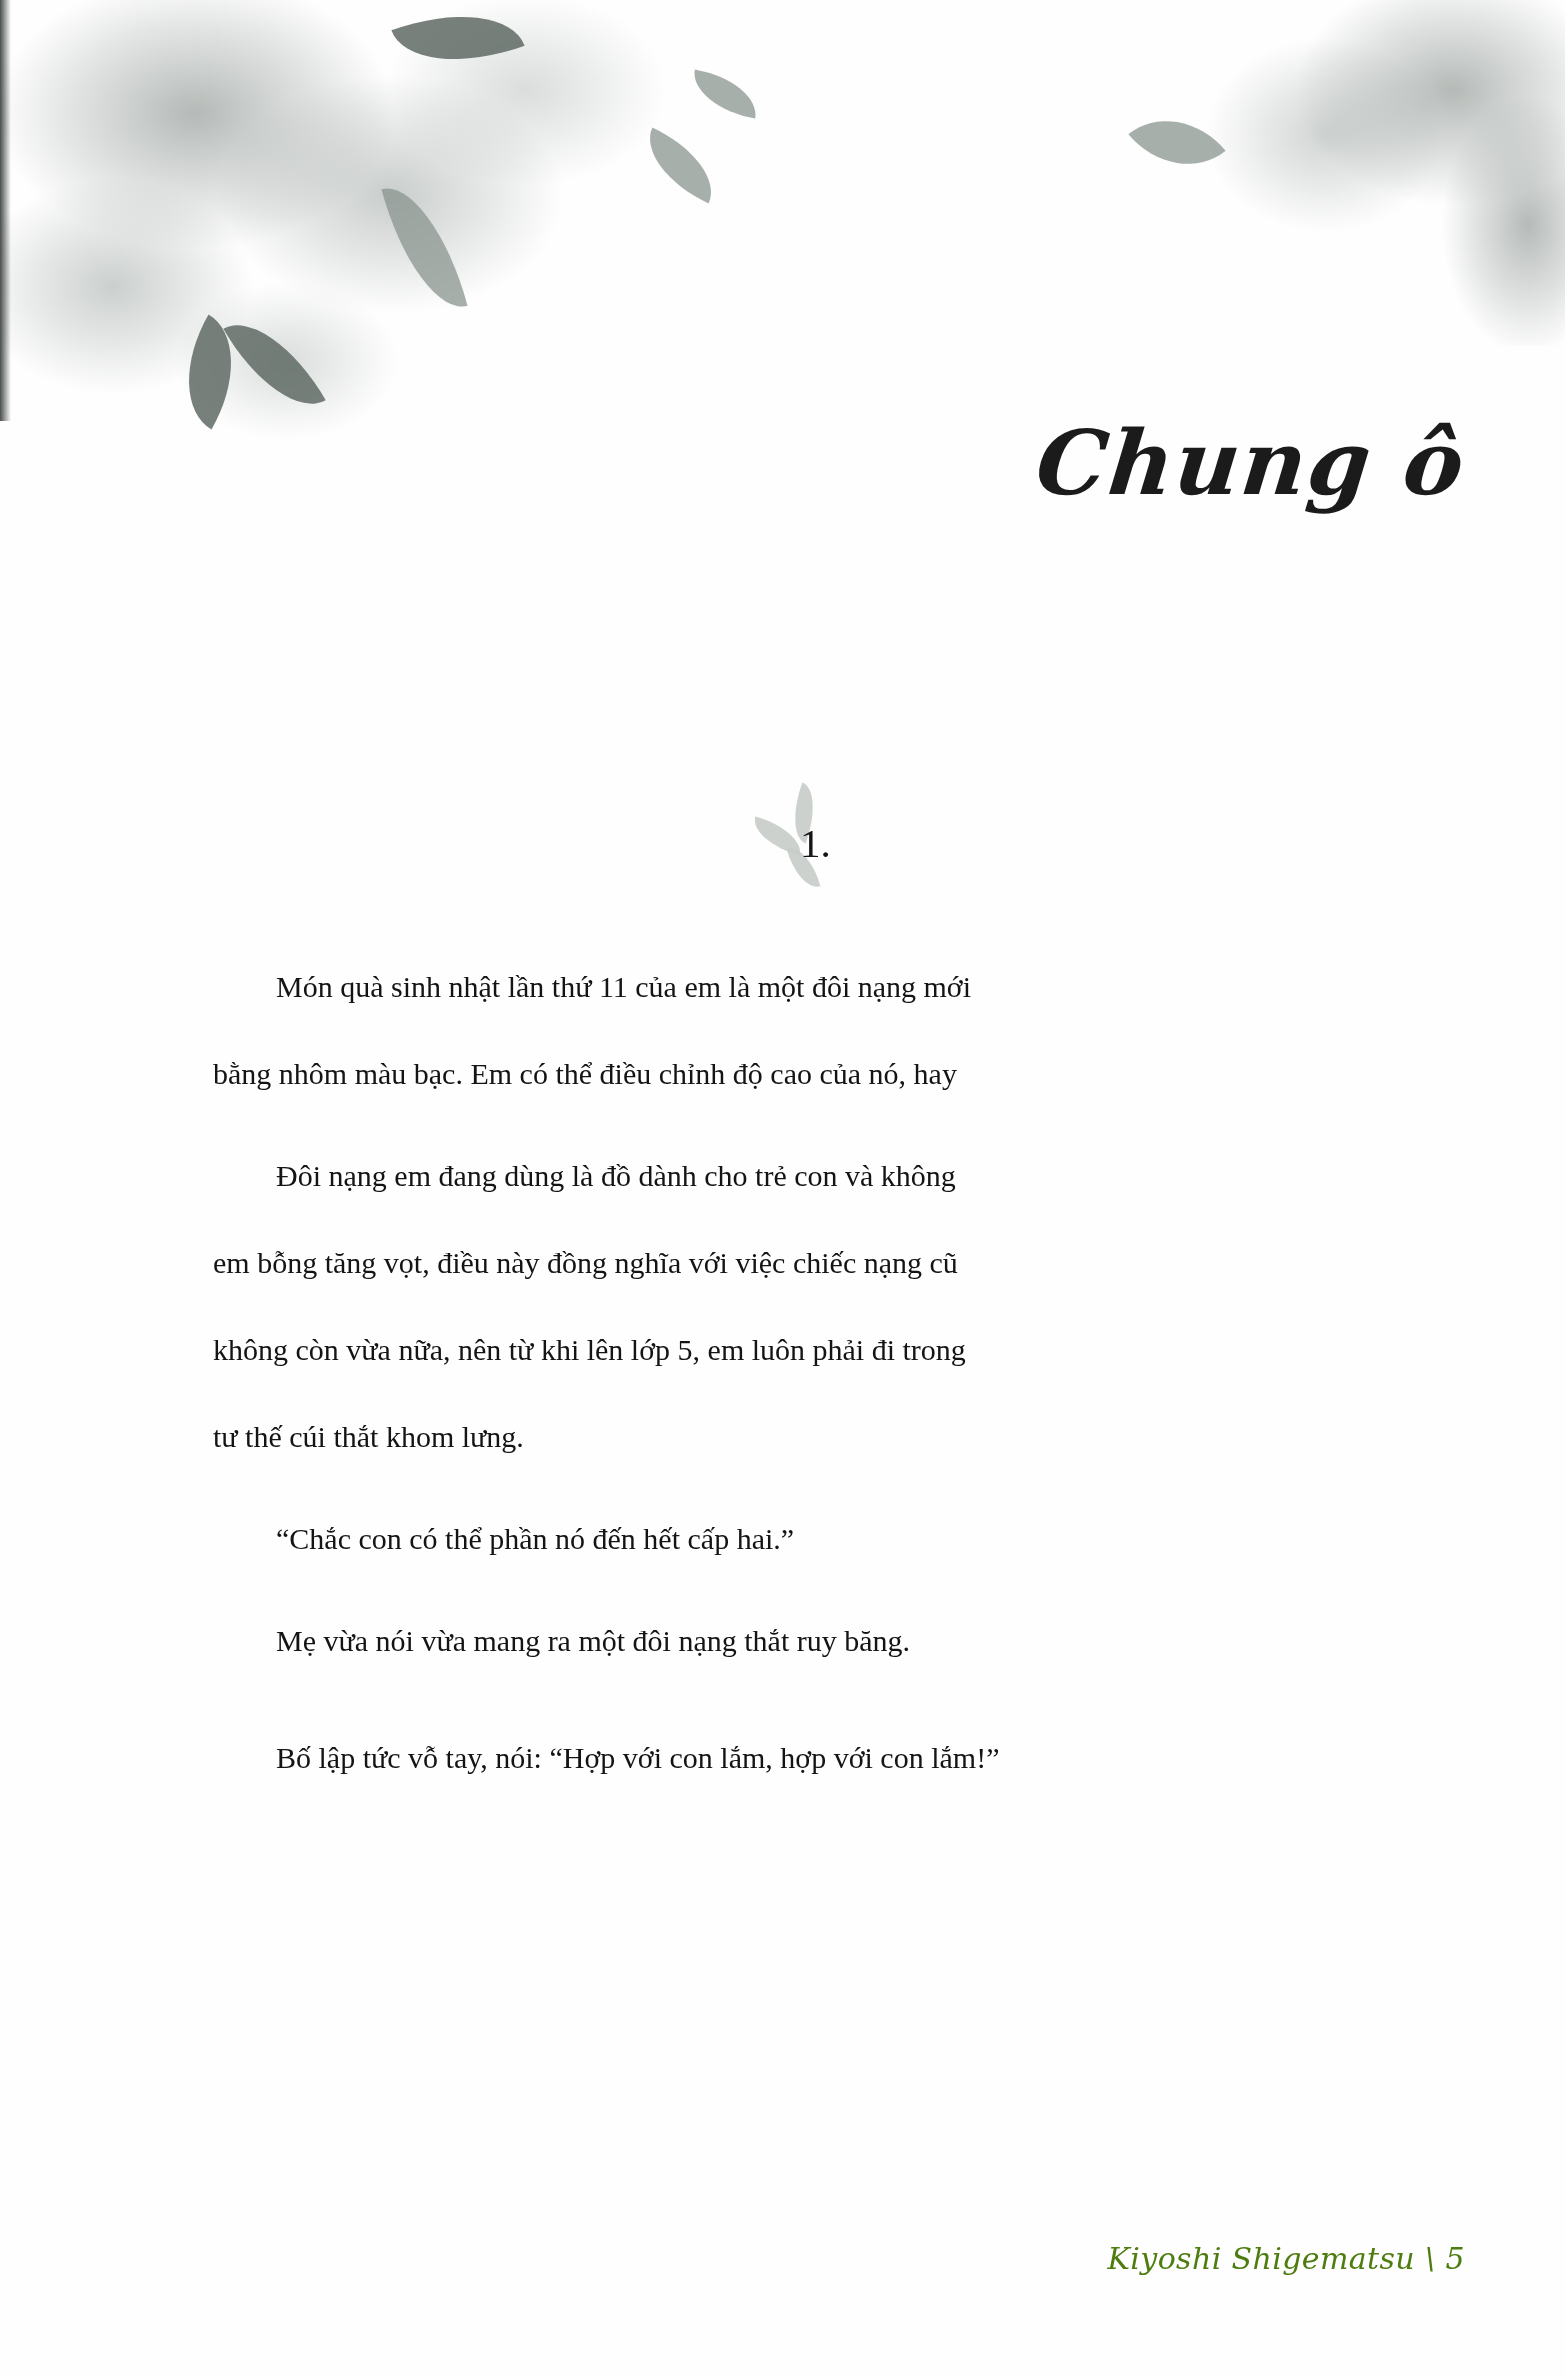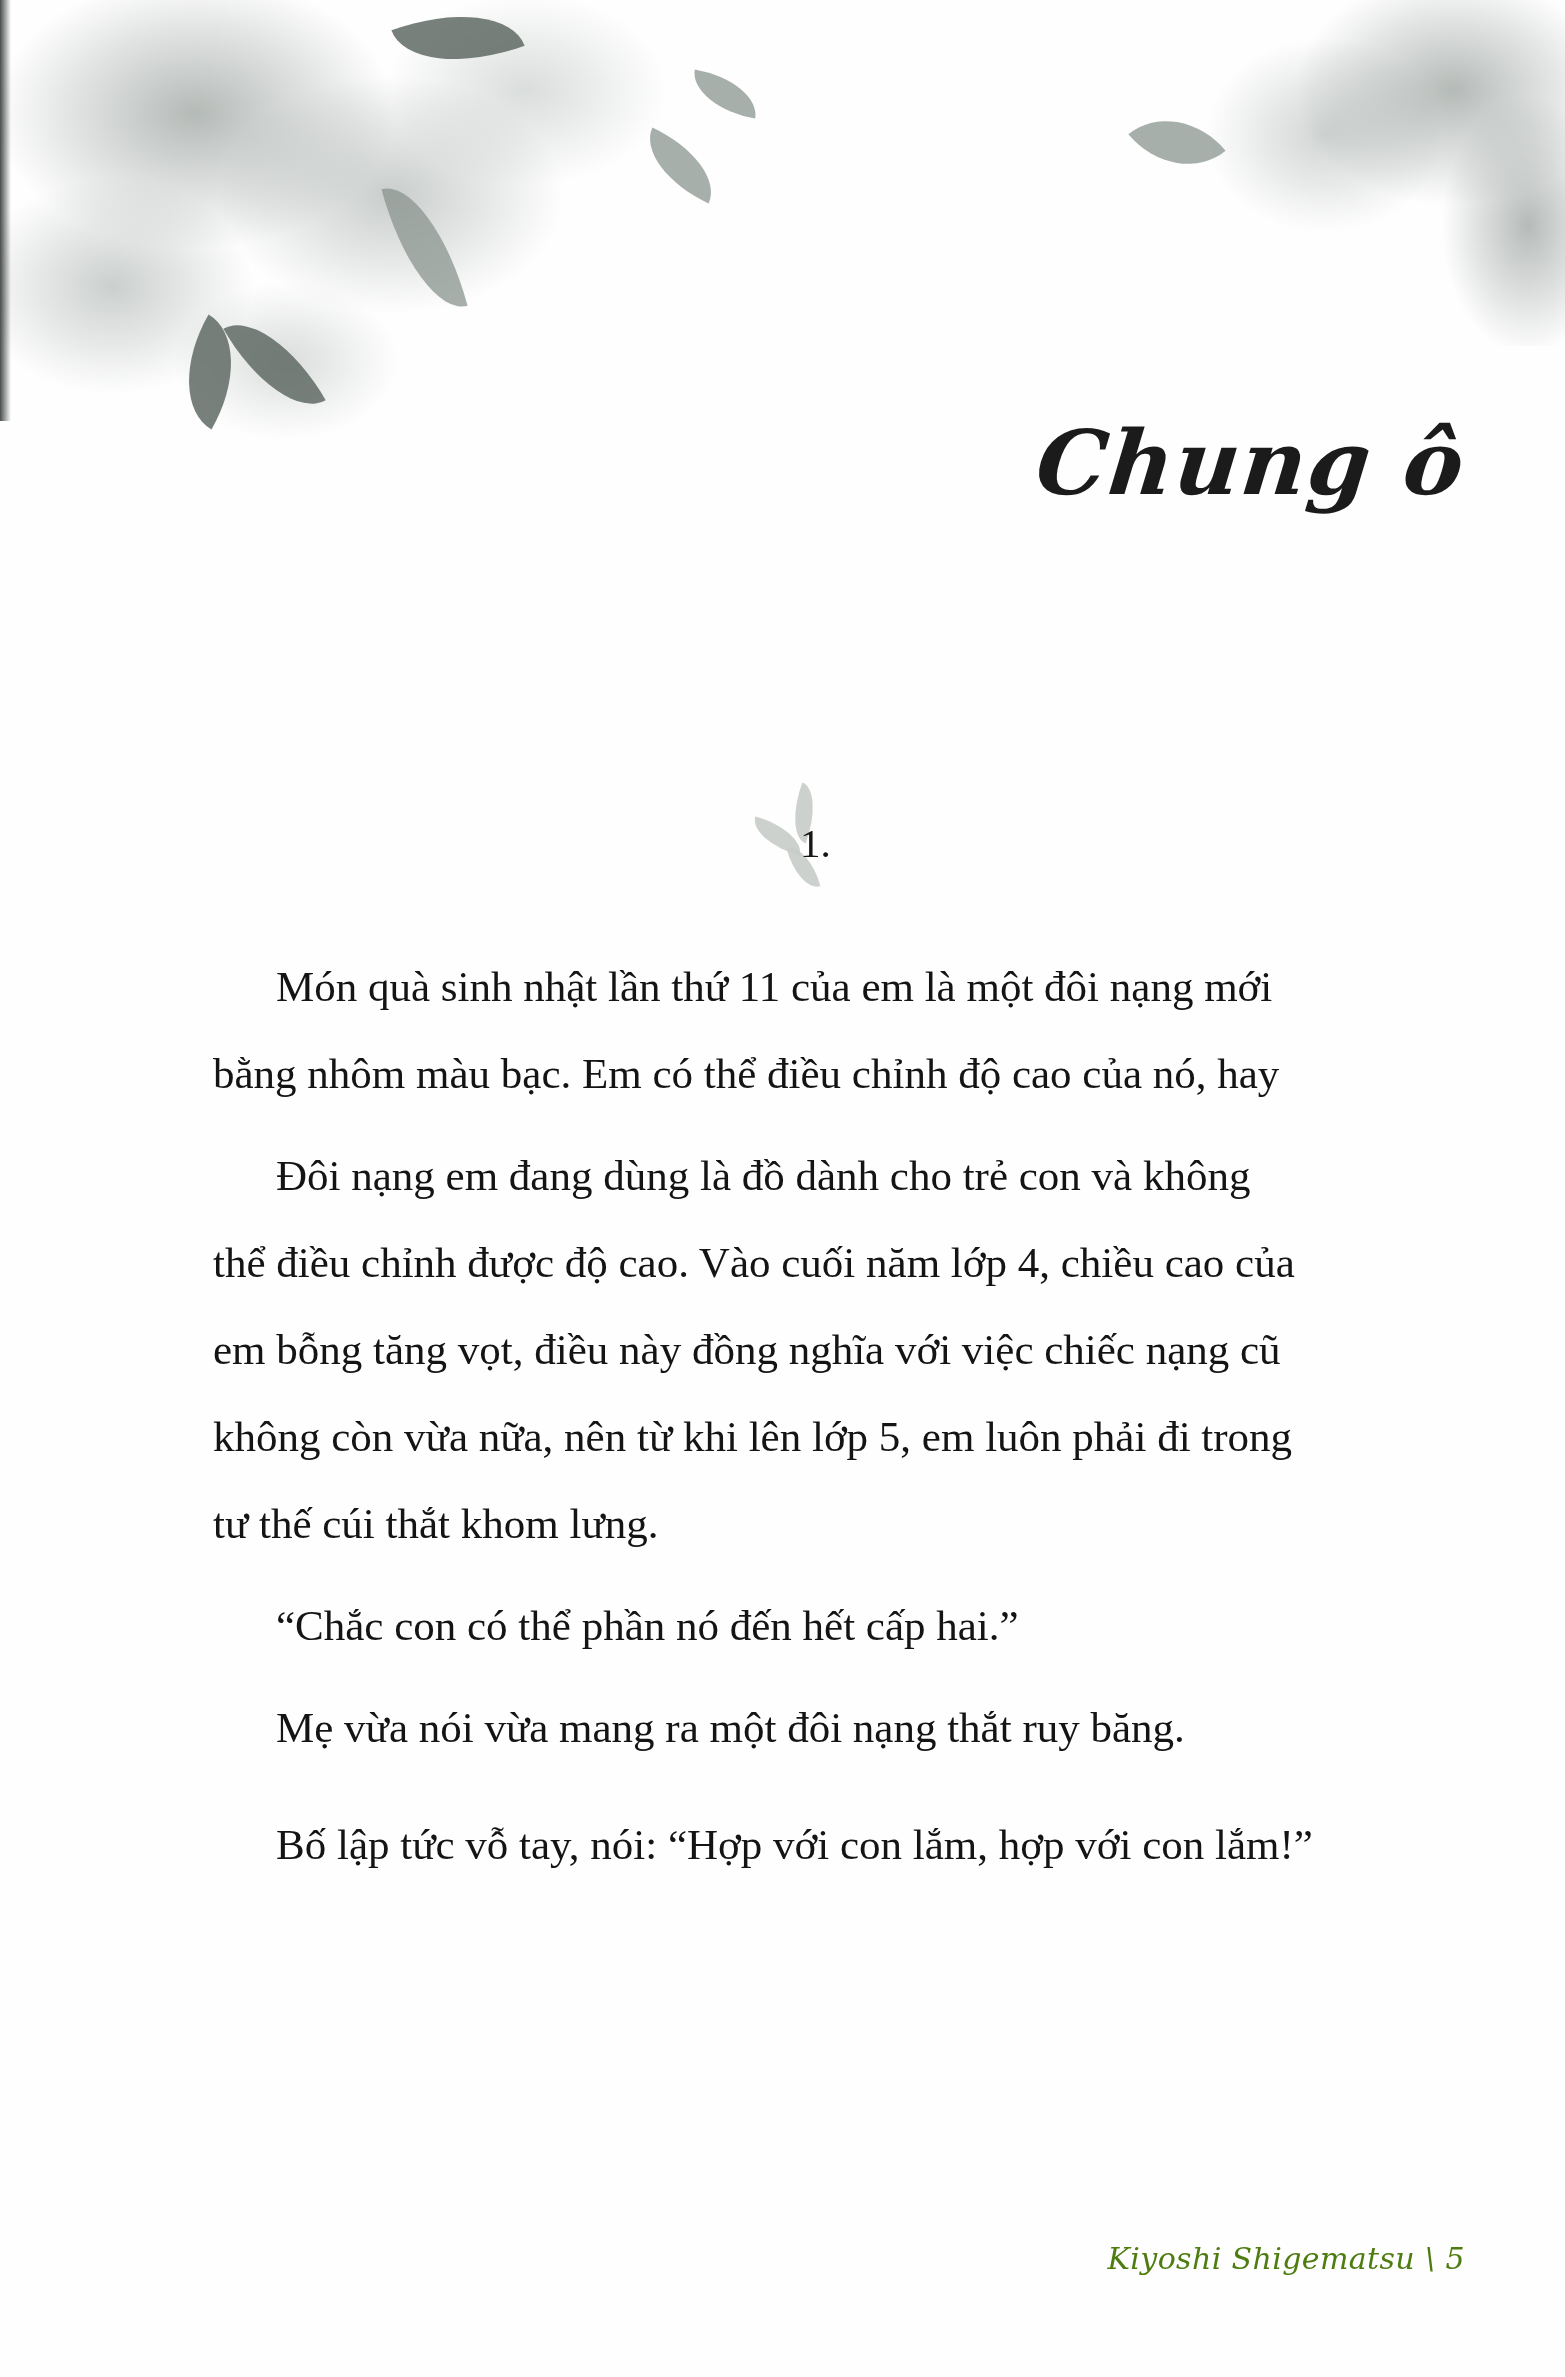--- a/index.html
+++ b/index.html
@@ -60,21 +60,21 @@
     border-radius: 0 100% 0 100%;
   }
   .section-number {
     position: absolute; left: 800px; top: 819px;
     font-size: 41px; color: #151515;
   }
 
   
   .body-text {
     position: absolute; left: 213px; top: 943px; width: 1226px;
-    font-size: 43px; line-height: 87px;
+    font-size: 30px; line-height: 87px;
     text-align: justify;
   }
   .body-text .para { margin-bottom: 0; }
 
   
   .running-footer {
     position: absolute; right: 101px; top: 2241px;
     font-family: "DejaVu Serif", serif; font-style: italic;
     font-size: 30px; color: #4d7c0f;
     letter-spacing: 0.4px;
@@ -110,21 +110,20 @@
   <div class="body-text">
 
     <div class="para">
       <div style="padding-left:63px;">Món quà sinh nhật lần thứ 11 của em là một đôi nạng mới</div>
       <div>bằng nhôm màu bạc. Em có thể điều chỉnh độ cao của nó, hay</div>
     </div>
     <div style="height:15px"></div>
 
     <div class="para">
       <div style="padding-left:63px;">Đôi nạng em đang dùng là đồ dành cho trẻ con và không</div>
-      <div>thể điều chỉnh được độ cao. Vào cuối năm lớp 4, chiều cao của</div>
       <div>em bỗng tăng vọt, điều này đồng nghĩa với việc chiếc nạng cũ</div>
       <div>không còn vừa nữa, nên từ khi lên lớp 5, em luôn phải đi trong</div>
       <div>tư thế cúi thắt khom lưng.</div>
     </div>
     <div style="height:15px"></div>
 
     <div class="para">
       <div style="padding-left:63px;">“Chắc con có thể phần nó đến hết cấp hai.”</div>
     </div>
     <div style="height:15px"></div>

